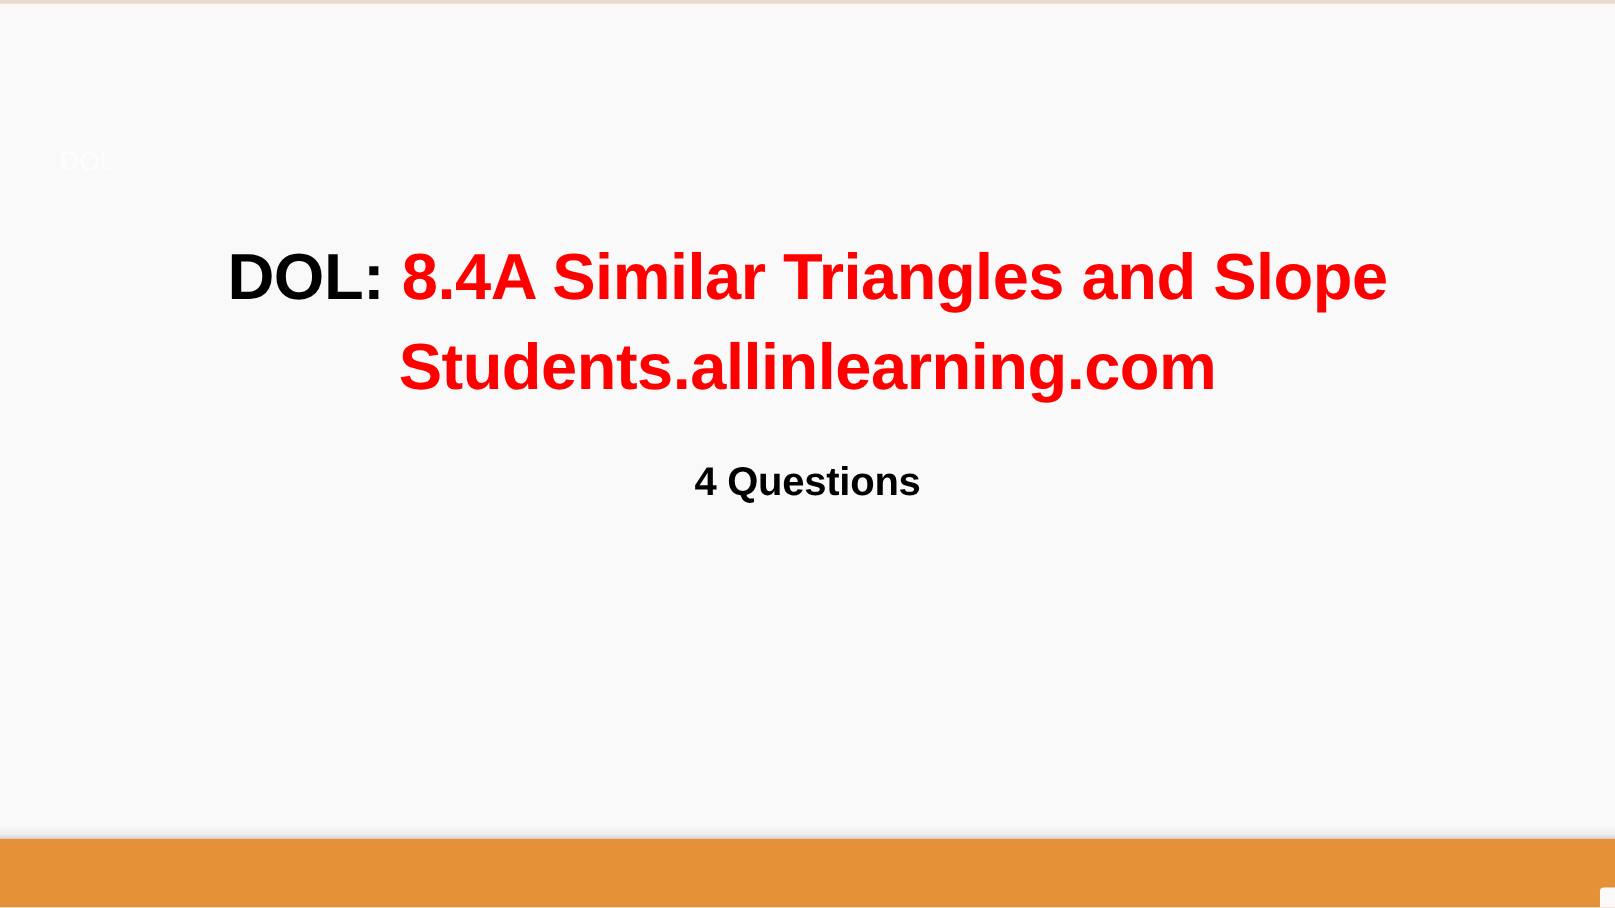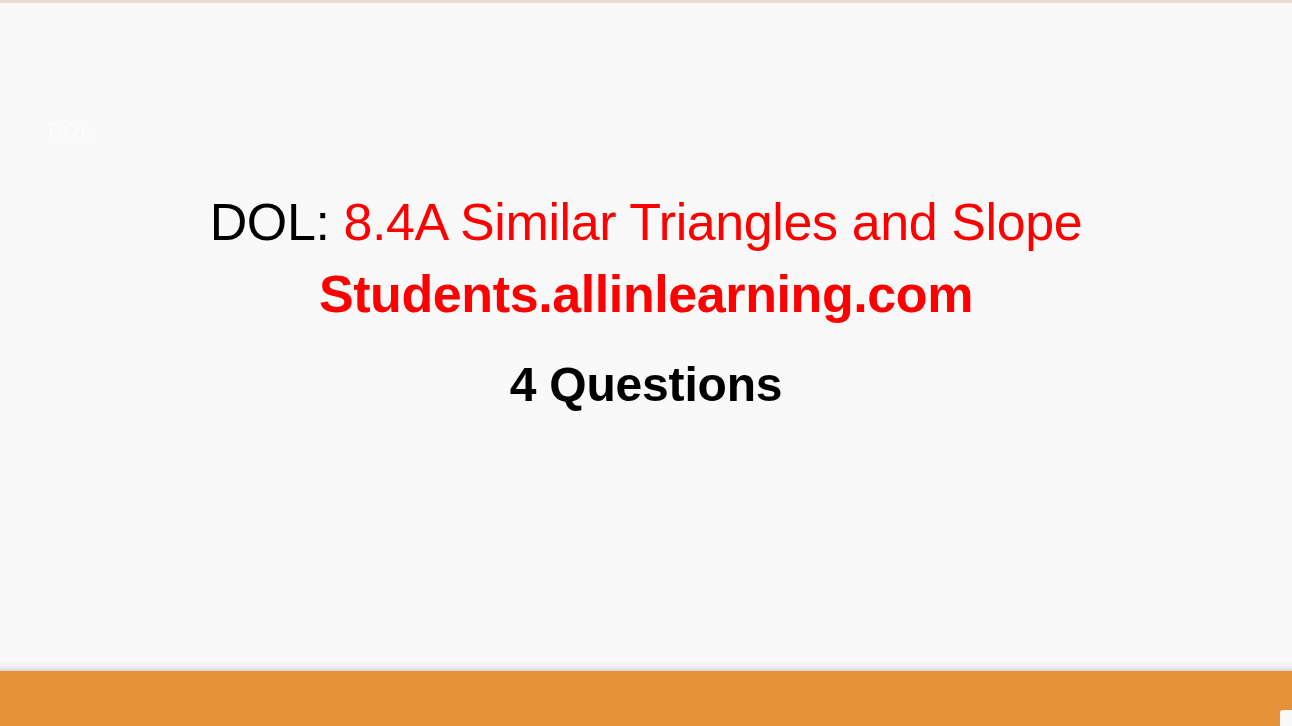--- a/index.html
+++ b/index.html
@@ -47,40 +47,40 @@
     position: absolute;
     left: 0;
     top: 186px;
     width: 1292px;
     text-align: center;
   }
 
   .line-heading {
     font-size: 52px;
     line-height: 72px;
-    font-weight: 400;
+    font-weight: 700;
     color: #000000;
     letter-spacing: -0.4px;
     white-space: nowrap;
   }
 
   .line-heading .accent { color: #ff0000; }
 
   .line-url {
     font-size: 52px;
     line-height: 72px;
     font-weight: 700;
     color: #ff0000;
     letter-spacing: -0.4px;
     white-space: nowrap;
   }
 
   .line-count {
     margin-top: 28px;
-    font-size: 48px;
+    font-size: 32px;
     line-height: 54px;
     font-weight: 700;
     color: #000000;
     letter-spacing: -0.2px;
     white-space: nowrap;
   }
 
   
   .bottom-band {
     position: absolute;

